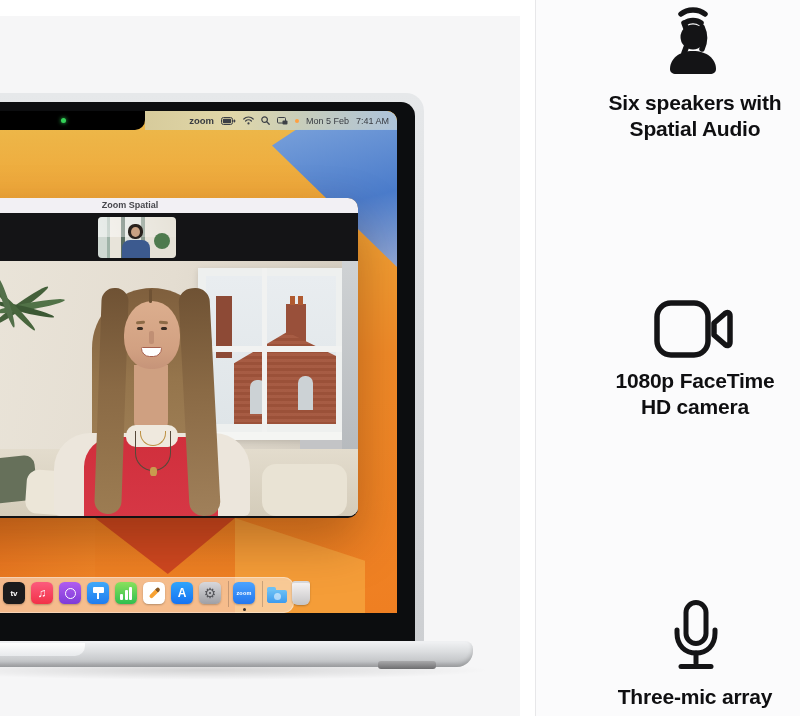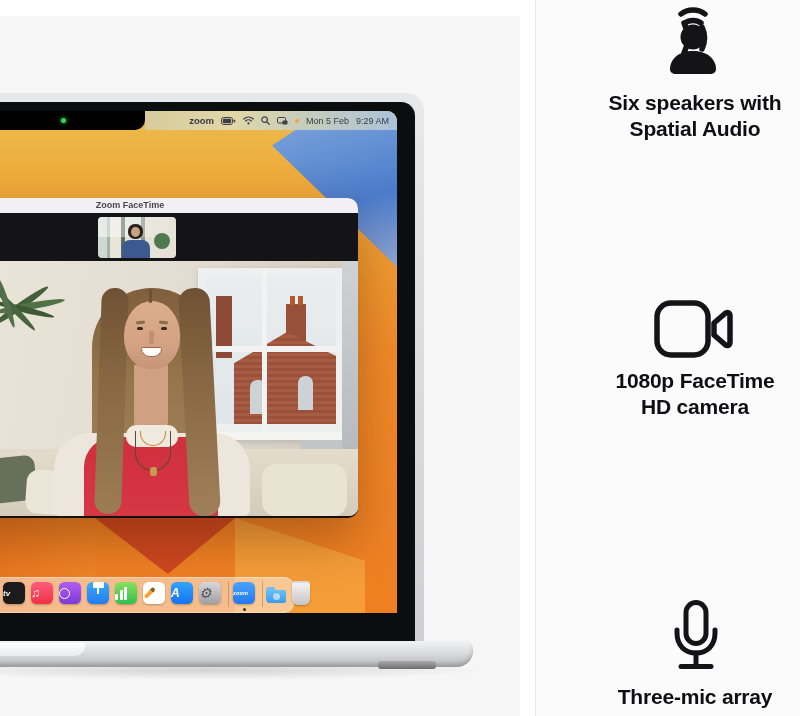--- a/index.html
+++ b/index.html
@@ -104,21 +104,21 @@
   #smile{left:239px;top:86px;width:21px;height:10px;background:#fff;border-radius:2px 2px 12px 12px;
     border:1.5px solid #a8614e;box-sizing:border-box;}
   #chain1{left:238px;top:170px;width:26px;height:15px;border:1.5px solid #bd9143;border-top:0;border-radius:0 0 13px 13px;box-sizing:border-box;}
   #cord{left:233px;top:170px;width:36px;height:40px;border:1.5px solid #57493a;border-top:0;border-radius:0 0 18px 18px;box-sizing:border-box;}
   #pendant{left:248px;top:206px;width:7px;height:9px;background:#c99b4e;border-radius:40%;}
 
   
   #dock{left:0;top:466px;width:322px;height:36px;border-radius:0 10px 10px 0;
     background:rgba(252,238,228,.55);box-shadow:inset 0 0 0 1px rgba(255,255,255,.35);}
   .di{position:absolute;top:5px;width:22px;height:22px;border-radius:5.5px;box-shadow:0 1px 2px rgba(0,0,0,.25);
-    display:flex;align-items:center;overflow:hidden;font-style:italic;}
+    display:flex;align-items:center;justify-content:center;overflow:hidden;}
   .di-tv{background:#1b1b1d;color:#fff;font-size:8px;font-weight:700;}
   .di-music{background:linear-gradient(180deg,#fc5c7d,#f23148);color:#fff;font-size:12px;}
   .di-pod{background:linear-gradient(180deg,#b05cf0,#7e3bd8);}
   .pod-ring{width:9px;height:9px;border:1.5px solid #fff;border-radius:50%;}
   .di-key{background:linear-gradient(180deg,#3fa8f8,#1f7df0);flex-direction:column;gap:0;}
   .key-top{width:11px;height:6px;background:#fff;border-radius:1px;}
   .key-stem{width:2.5px;height:6px;background:#fff;}
   .di-num{background:linear-gradient(180deg,#8ae05c,#2fbf4f);align-items:flex-end;gap:1.5px;padding-bottom:4px;box-sizing:border-box;}
   .bar{width:3px;background:#fff;border-radius:1px;}
   .di-pages{background:#fff;}
@@ -182,29 +182,29 @@
             </svg>
         </span>
         <span>
           <svg width="11" height="8" viewBox="0 0 11 8">
               <rect x="0.5" y="0.5" width="8" height="5.5" rx="1" fill="none" stroke="#3d4046"></rect>
               <rect x="5.5" y="3.5" width="5" height="4" rx="1" fill="#3d4046"></rect>
             </svg>
         </span>
         <span style="width:4px;height:4px;border-radius:50%;background:#ff9f40;display:inline-block;"></span>
         <span>Mon 5 Feb</span>
-        <span>9:29 AM</span>
+        <span>7:41 AM</span>
       </div>
 
       <div id="notch" class="abs"></div>
       <div id="cam-led" class="abs"></div>
 
       <div id="zoom-window" class="abs">
         <div id="zw-titlebar" class="abs">
-          <span>Zoom FaceTime</span>
+          <span>Zoom Spatial</span>
         </div>
         <div id="zw-strip" class="abs">
           <div id="zw-thumb" class="abs">
             <div class="thumb-glass abs"></div>
             <div class="thumb-plant abs"></div>
             <div class="thumb-hair abs"></div>
             <div class="thumb-face abs"></div>
             <div class="thumb-shirt abs"></div>
           </div>
         </div>

